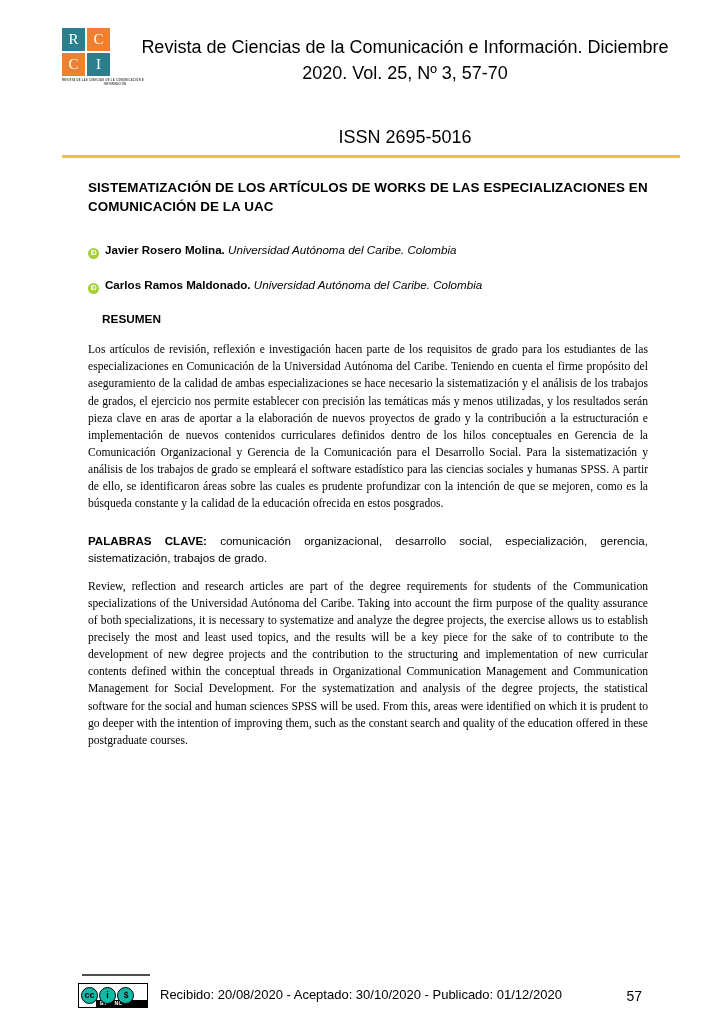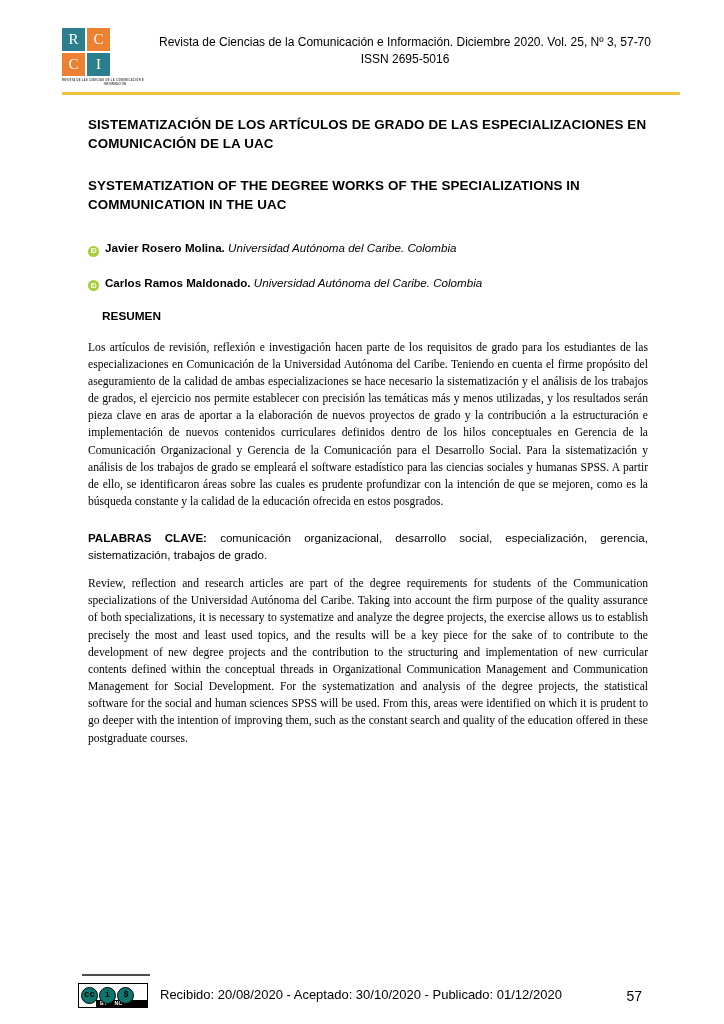--- a/index.html
+++ b/index.html
@@ -73,27 +73,28 @@
   }
   .logo-caption .cap2 {
     display: block;
     text-align: center;
     padding-left: 6px;
   }
 
   .masthead-text {
     flex: 1;
     text-align: center;
-    font-size: 12px;
+    font-size: 18px;
     line-height: 1.45;
     padding-top: 8px;
     color: #000;
   }
   .masthead-text .issn {
     display: block;
+    margin-top: 38px;
   }
 
   .rule-gold {
     height: 3px;
     background: #f0c13b;
     margin: 5px 44px 0 62px;
   }
 
   
   .content {
@@ -215,23 +216,23 @@
     width: 17px;
     height: 17px;
     border: 1.7px solid #000;
     border-radius: 50%;
     box-sizing: border-box;
     display: flex;
     align-items: center;
     justify-content: center;
     font-size: 9px;
     font-weight: 700;
-    font-family: Liberation Mono, monospace;
+    font-family: Liberation Sans, sans-serif;
     line-height: 1;
-    background: #0f766e;
+    background: #14b8a6;
     position: relative;
     z-index: 2;
   }
   .cc-circ.wide { font-size: 8.4px; letter-spacing: -1px; }
   .cc-bar {
     position: absolute;
     left: 17px;
     right: 0;
     bottom: 0;
     height: 7px;
@@ -285,22 +286,21 @@
       <span>Revista de Ciencias de la Comunicación e Información. Diciembre 2020. Vol. 25, Nº 3, 57-70</span>
       <span class="issn">ISSN 2695-5016</span>
     </div>
 
   </header>
 
   <div class="rule-gold"></div>
 
   <main class="content">
 
-    <h1 class="title-es">SISTEMATIZACIÓN DE LOS ARTÍCULOS DE GRADO DE LAS ESPECIALIZACIONES EN COMUNICACIÓN DE LA UAC</h1>
-    <h1 class="title-en">SYSTEMATIZATION OF THE DEGREE WORKS OF THE SPECIALIZATIONS IN COMMUNICATION IN THE UAC</h1>
+    <h1 class="title-es">SISTEMATIZACIÓN DE LOS ARTÍCULOS DE WORKS DE LAS ESPECIALIZACIONES EN COMUNICACIÓN DE LA UAC</h1>
 
     <div class="authors">
 
       <div class="author-line">
         <span class="orcid">iD</span>
         <span>
           <span class="author-name">Javier Rosero Molina.</span>
           <span class="author-aff">Universidad Autónoma del Caribe. Colombia</span>
         </span>
       </div>

